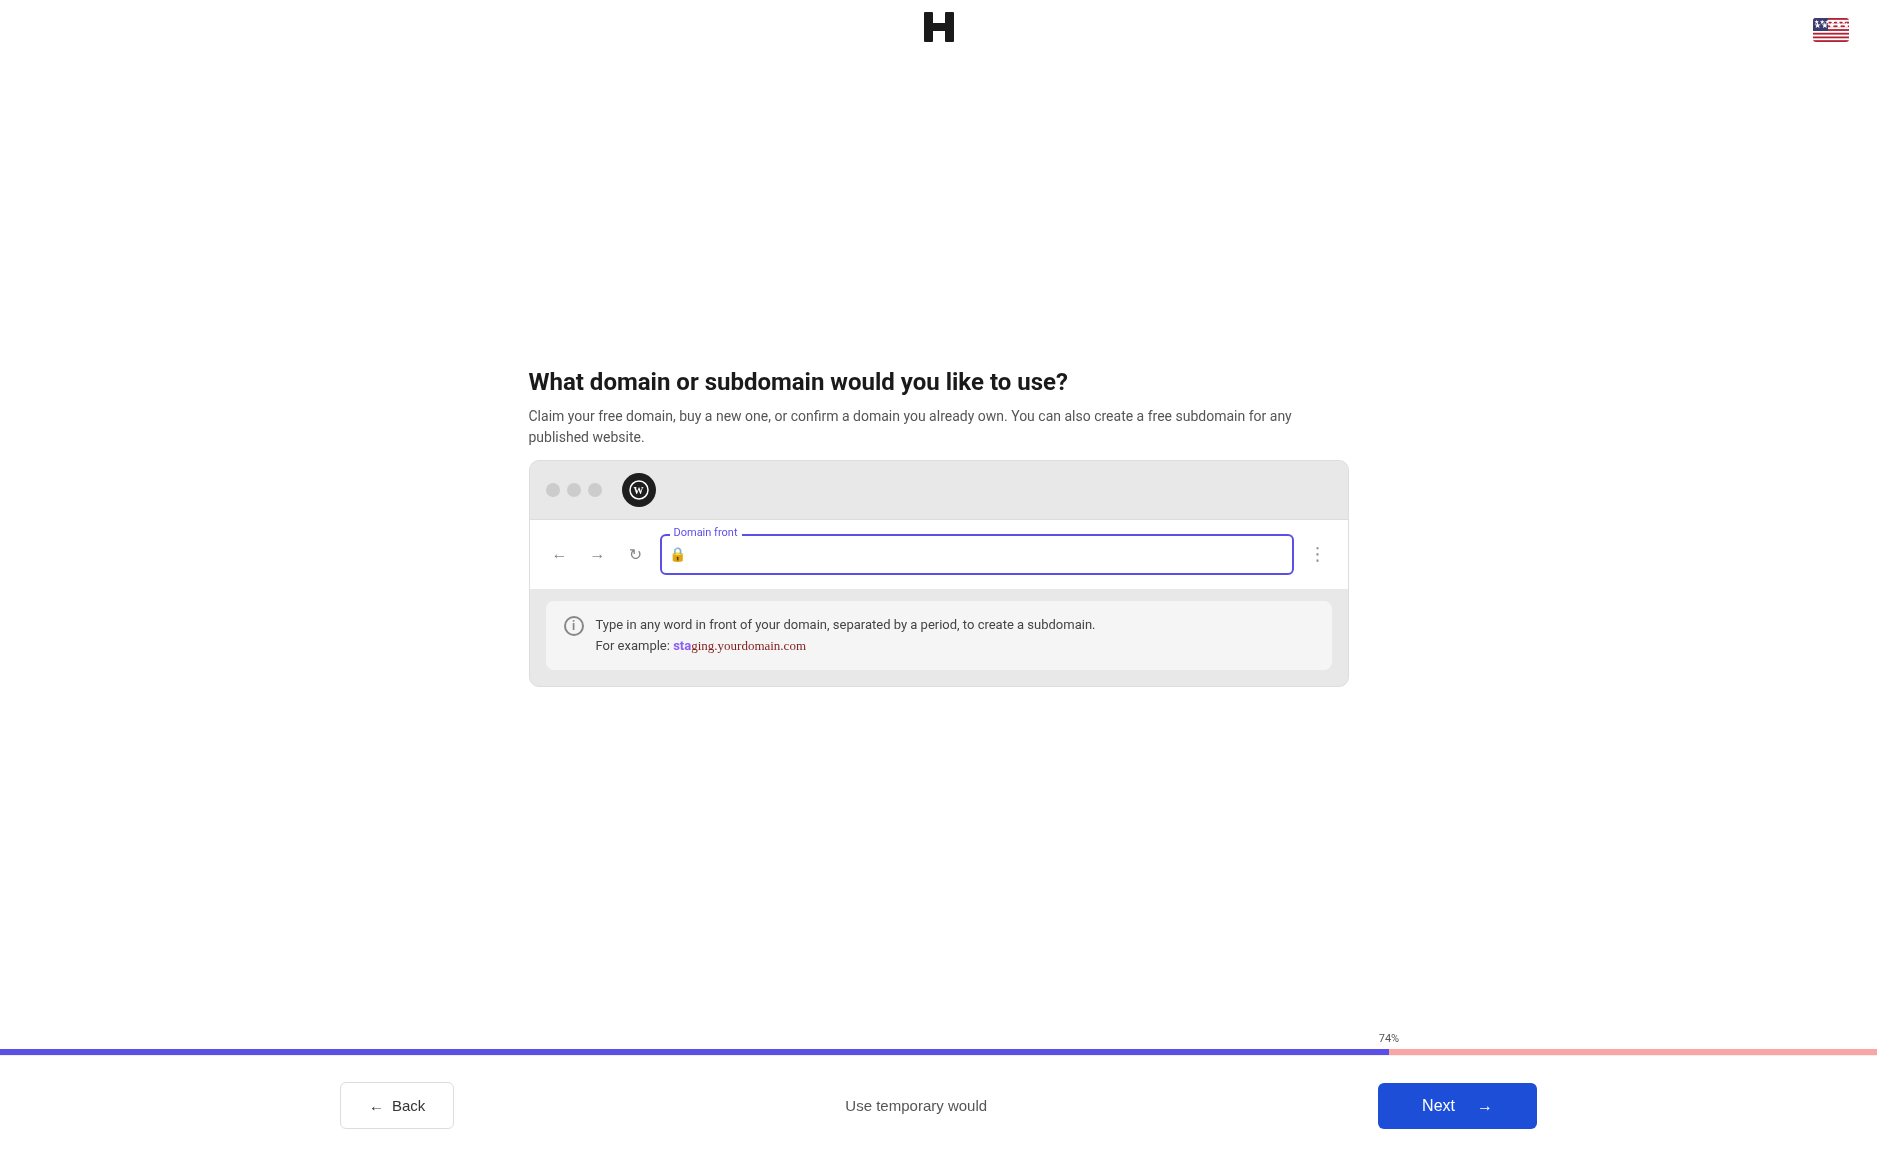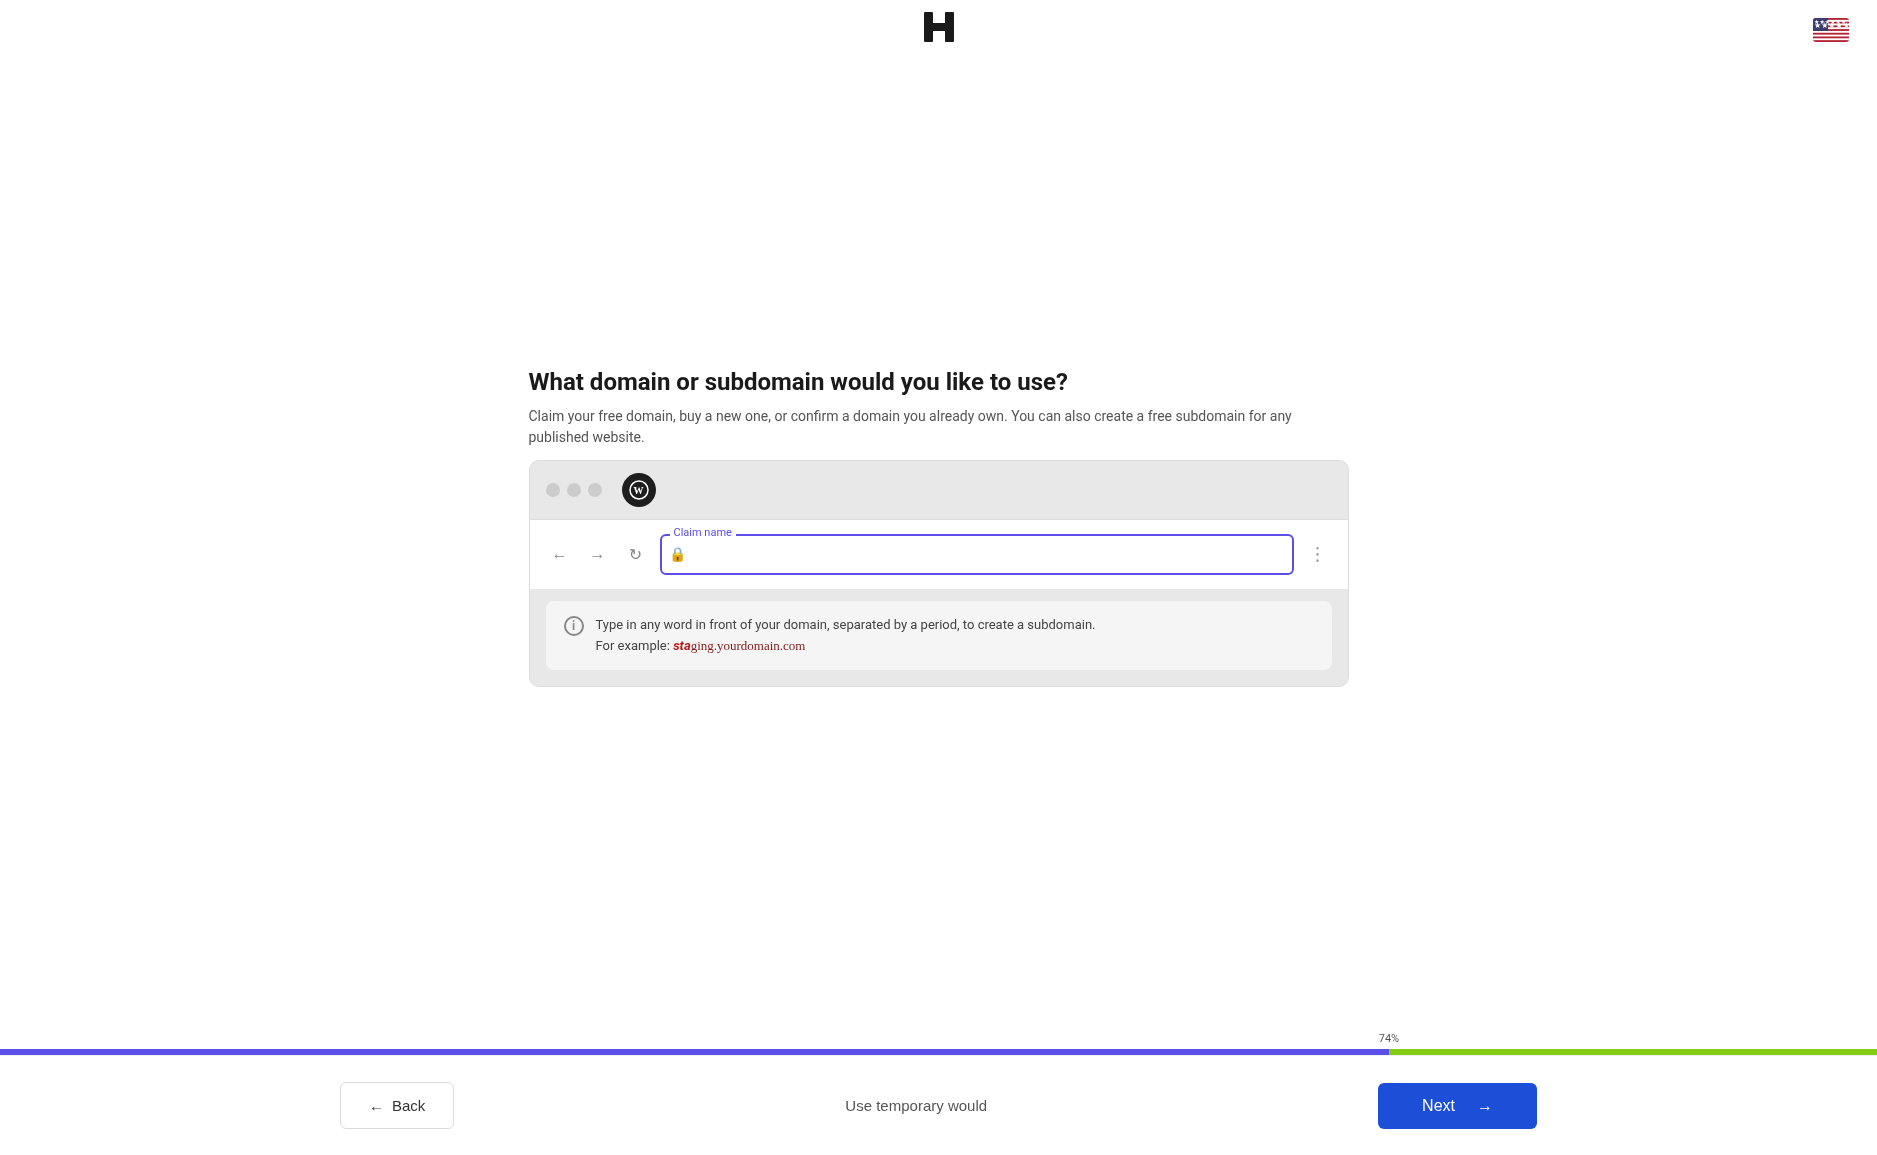--- a/index.html
+++ b/index.html
@@ -210,37 +210,36 @@
     }
 
     .info-text {
       font-size: 13px;
       color: #444;
       line-height: 1.6;
     }
 
     .info-text .example-prefix {
       font-weight: 700;
-      color: #b91c1c;
-      font-style: italic;
+      color: #8b5cf6;
     }
 
     .info-text .example-domain {
       color: #7f1d1d;
       font-family: Liberation Serif, serif;
     }
 
     
     .progress-bar-container {
       position: fixed;
       bottom: 100px;
       left: 0;
       right: 0;
       height: 6px;
-      background: #84cc16;
+      background: #fca5a5;
     }
 
     .progress-bar-fill {
       height: 100%;
       background: #5b4fe8;
       display: flex;
       align-items: center;
       justify-content: flex-end;
       position: relative;
     }
@@ -367,21 +366,21 @@
           </svg>
         </div>
       </div>
 
       <div class="browser-address-bar">
         <button class="nav-btn">←</button>
         <button class="nav-btn">→</button>
         <button class="nav-btn">↻</button>
 
         <div class="domain-input-wrapper">
-          <span class="domain-label">Claim name</span>
+          <span class="domain-label">Domain front</span>
           <span class="lock-icon-wrapper">🔒</span>
           <input type="text" class="domain-input-field" placeholder="" style="">
         </div>
 
         <button class="more-btn">⋮</button>
       </div>
 
       <div class="info-box">
         <div class="info-icon">i</div>
         <div class="info-text">

